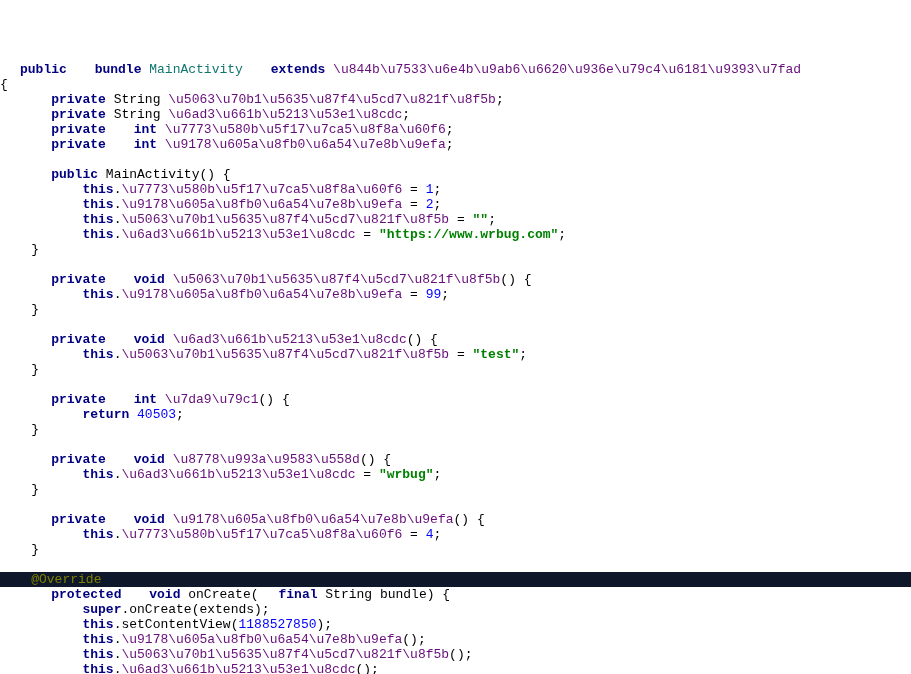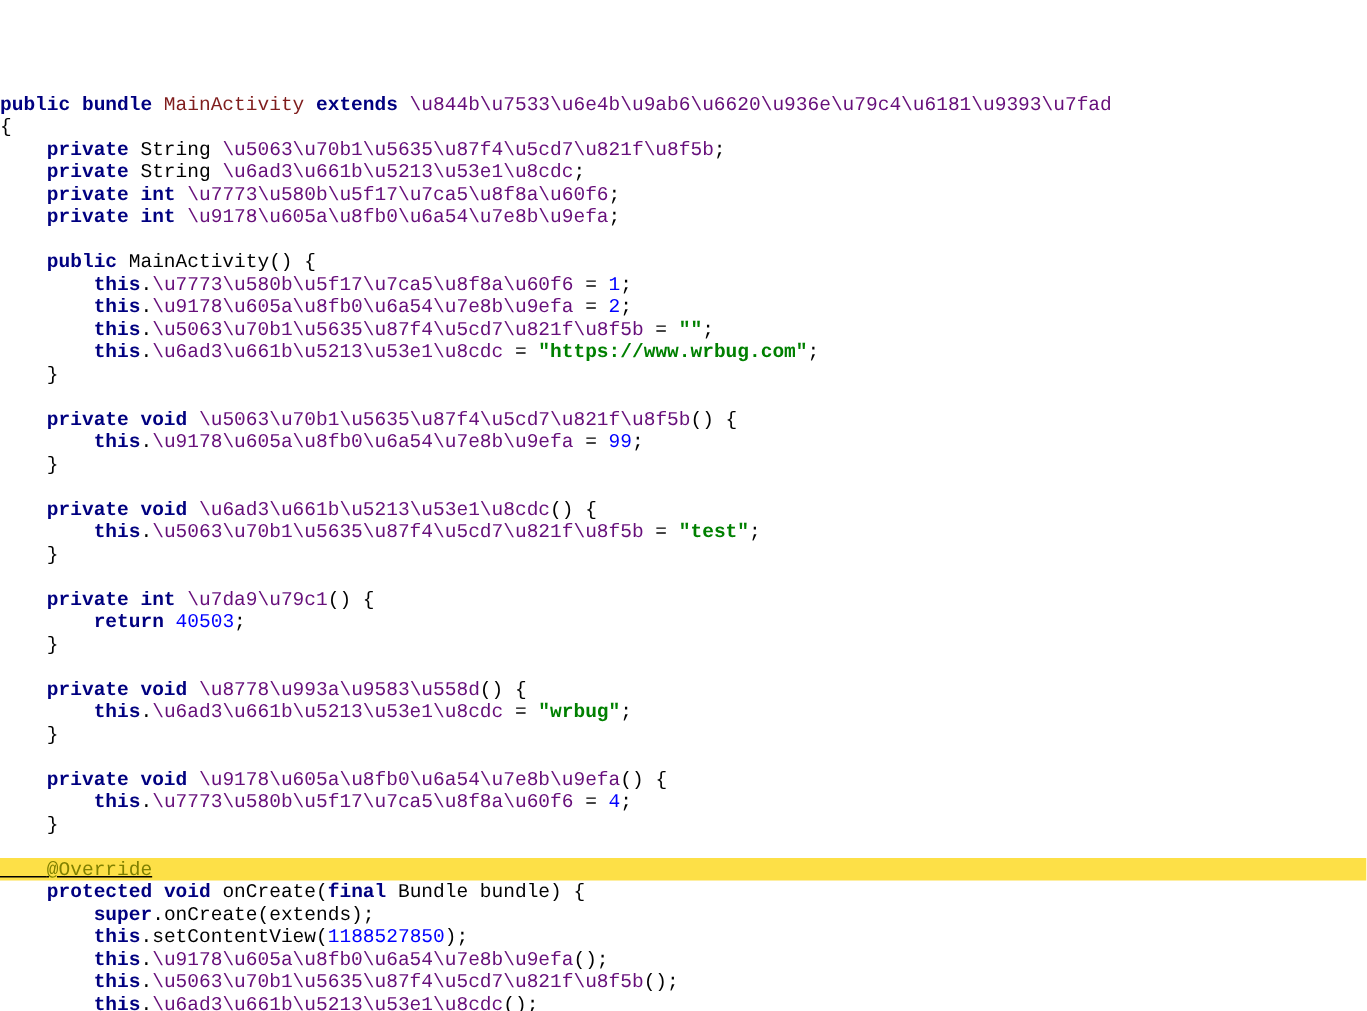--- a/index.html
+++ b/index.html
@@ -8,27 +8,27 @@
     font-family: "Consolas", "Monaco", "Courier New", monospace;
     font-size: 13px;
     line-height: 15px;
     background: #ffffff;
     color: #000000;
     white-space: pre;
   }
   .code {
     padding: 2px 0 2px 0;
   }
-  .kw { color: #000080; font-weight: bold; }
+  .kw { color: #000080; font-weight: bold; margin-left: 20px; }
   .id { color: #660e7a; margin-top: 20px; }
   .num { color: #0000ff; }
   .str { color: #008000; font-weight: bold; }
   .ann { color: #808000; }
-  .hl { background: #fde047; display: block; text-decoration: underline; }
-  .plain { color: #7f1d1d; }
+  .hl { background: #0f172a; display: block; }
+  .plain { color: #0f766e; }
 </style>
 </head>
 <body>
 
 
 <div class="code"><span><span class="kw">public</span> <span class="kw">bundle</span><span class="plain"> MainActivity </span><span class="kw">extends</span><span> </span><span class="id">\u844b\u7533\u6e4b\u9ab6\u6620\u936e\u79c4\u6181\u9393\u7fad</span></span>
 <span>{</span>
 <span><span>    </span><span class="kw">private</span><span> String </span><span class="id">\u5063\u70b1\u5635\u87f4\u5cd7\u821f\u8f5b</span><span>;</span></span>
 <span><span>    </span><span class="kw">private</span><span> String </span><span class="id">\u6ad3\u661b\u5213\u53e1\u8cdc</span><span>;</span></span>
 <span><span>    </span><span class="kw">private</span><span> </span><span class="kw">int</span><span> </span><span class="id">\u7773\u580b\u5f17\u7ca5\u8f8a\u60f6</span><span>;</span></span>
@@ -54,21 +54,21 @@
 <span>    }</span>
 <span> </span>
 <span><span>    </span><span class="kw">private</span><span> </span><span class="kw">void</span><span> </span><span class="id">\u8778\u993a\u9583\u558d</span><span>() {</span></span>
 <span><span>        </span><span class="kw">this</span><span>.</span><span class="id">\u6ad3\u661b\u5213\u53e1\u8cdc</span><span> = </span><span class="str">"wrbug"</span><span>;</span></span>
 <span>    }</span>
 <span> </span>
 <span><span>    </span><span class="kw">private</span><span> </span><span class="kw">void</span><span> </span><span class="id">\u9178\u605a\u8fb0\u6a54\u7e8b\u9efa</span><span>() {</span></span>
 <span><span>        </span><span class="kw">this</span><span>.</span><span class="id">\u7773\u580b\u5f17\u7ca5\u8f8a\u60f6</span><span> = </span><span class="num">4</span><span>;</span></span>
 <span>    }</span>
 <span> </span>
-<span class="hl"><span>    </span><span class="ann">@Override</span></span><span><span>    </span><span class="kw">protected</span><span> </span><span class="kw">void</span><span> onCreate(</span><span class="kw">final</span><span> Bundle bundle) {</span></span>
+<span class="hl"><span>    </span><span class="ann">@Override</span></span><span><span>    </span><span class="kw">protected</span><span> </span><span class="kw">void</span><span> onCreate(</span><span class="kw">final</span><span> String bundle) {</span></span>
 <span><span>        </span><span class="kw">super</span><span>.</span><span>onCreate(extends);</span></span>
 <span><span>        </span><span class="kw">this</span><span>.</span><span>setContentView(</span><span class="num">1188527850</span><span>);</span></span>
 <span><span>        </span><span class="kw">this</span><span>.</span><span class="id">\u9178\u605a\u8fb0\u6a54\u7e8b\u9efa</span><span>();</span></span>
 <span><span>        </span><span class="kw">this</span><span>.</span><span class="id">\u5063\u70b1\u5635\u87f4\u5cd7\u821f\u8f5b</span><span>();</span></span>
 <span><span>        </span><span class="kw">this</span><span>.</span><span class="id">\u6ad3\u661b\u5213\u53e1\u8cdc</span><span>();</span></span>
 
 
 
 </div>
 

